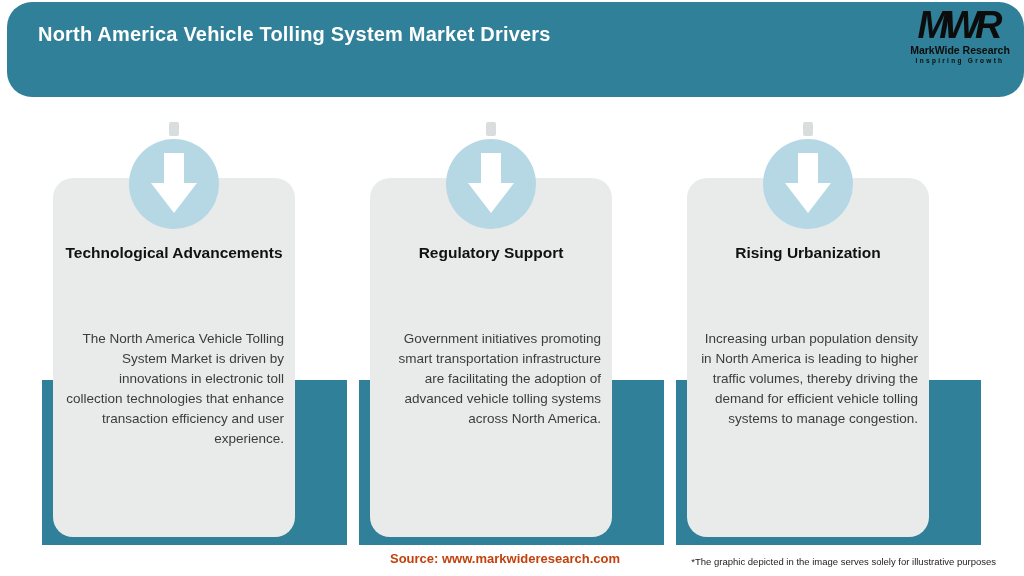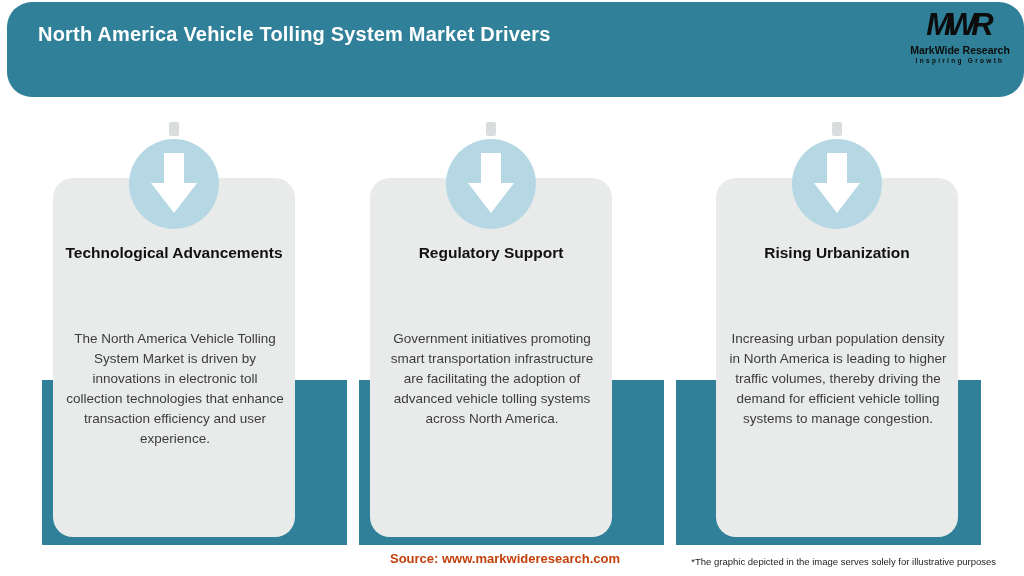--- a/index.html
+++ b/index.html
@@ -20,63 +20,63 @@
   .header-title {
     position:absolute; left:31px; top:21px;
     color:#ffffff; font-size:20px; font-weight:bold;
     letter-spacing:0.2px;
   }
   .logo {
     position:absolute; right:12px; top:8px; width:104px;
     text-align:center; color:#0c0c0c;
   }
   .logo-monogram {
-    font-size:31px; font-weight:bold; font-style:italic;
+    font-size:38px; font-weight:bold; font-style:italic;
     letter-spacing:-5px; line-height:30px; padding-right:5px;
   }
   .logo-name { font-size:10.5px; font-weight:bold; margin-top:4px; }
   .logo-tagline { font-size:6.5px; font-weight:bold; letter-spacing:2.3px; margin-top:1px; }
 
   
   .teal-bar {
     position:absolute; top:380px; height:165px; width:305px;
     background:#2f8098; z-index:1;
   }
   .teal-bar.b1 { left:42px; }
   .teal-bar.b2 { left:359px; }
   .teal-bar.b3 { left:676px; }
 
   .card {
     position:absolute; top:178px; height:359px; width:242px;
     background:#e9ebeb; border-radius:20px; z-index:2;
   }
   .card.c1 { left:53px; }
   .card.c2 { left:370px; }
-  .card.c3 { left:716px; }
+  .card.c3 { left:687px; }
 
   .notch {
     position:absolute; top:-56px; left:50%; margin-left:-5px;
     width:10px; height:14px; background:#d9dddd; border-radius:2px;
   }
   .circle {
     position:absolute; top:-39px; left:50%; margin-left:-45px;
     width:90px; height:90px; border-radius:50%;
     background:#b5d8e4; z-index:3;
     display:flex; align-items:center; justify-content:center;
   }
   .circle svg { margin-top:-3px; display:block; }
 
   .card-title {
     position:absolute; top:66px; left:0; right:0;
     text-align:center; font-size:15.5px; font-weight:bold; color:#111111;
   }
   .card-body {
     position:absolute; top:151px; left:13px; right:11px;
     font-size:13.5px; line-height:20px; color:#3c3c3c;
-    text-align:center;
+    text-align:right;
   }
 
   
   .source {
     position:absolute; left:0; top:551px; width:1010px;
     text-align:center; font-size:13px; font-weight:bold; color:#c2410c;
   }
   .disclaimer {
     position:absolute; right:28px; top:556px;
     font-size:9.5px; color:#1c1c1c;margin-left:17px;

